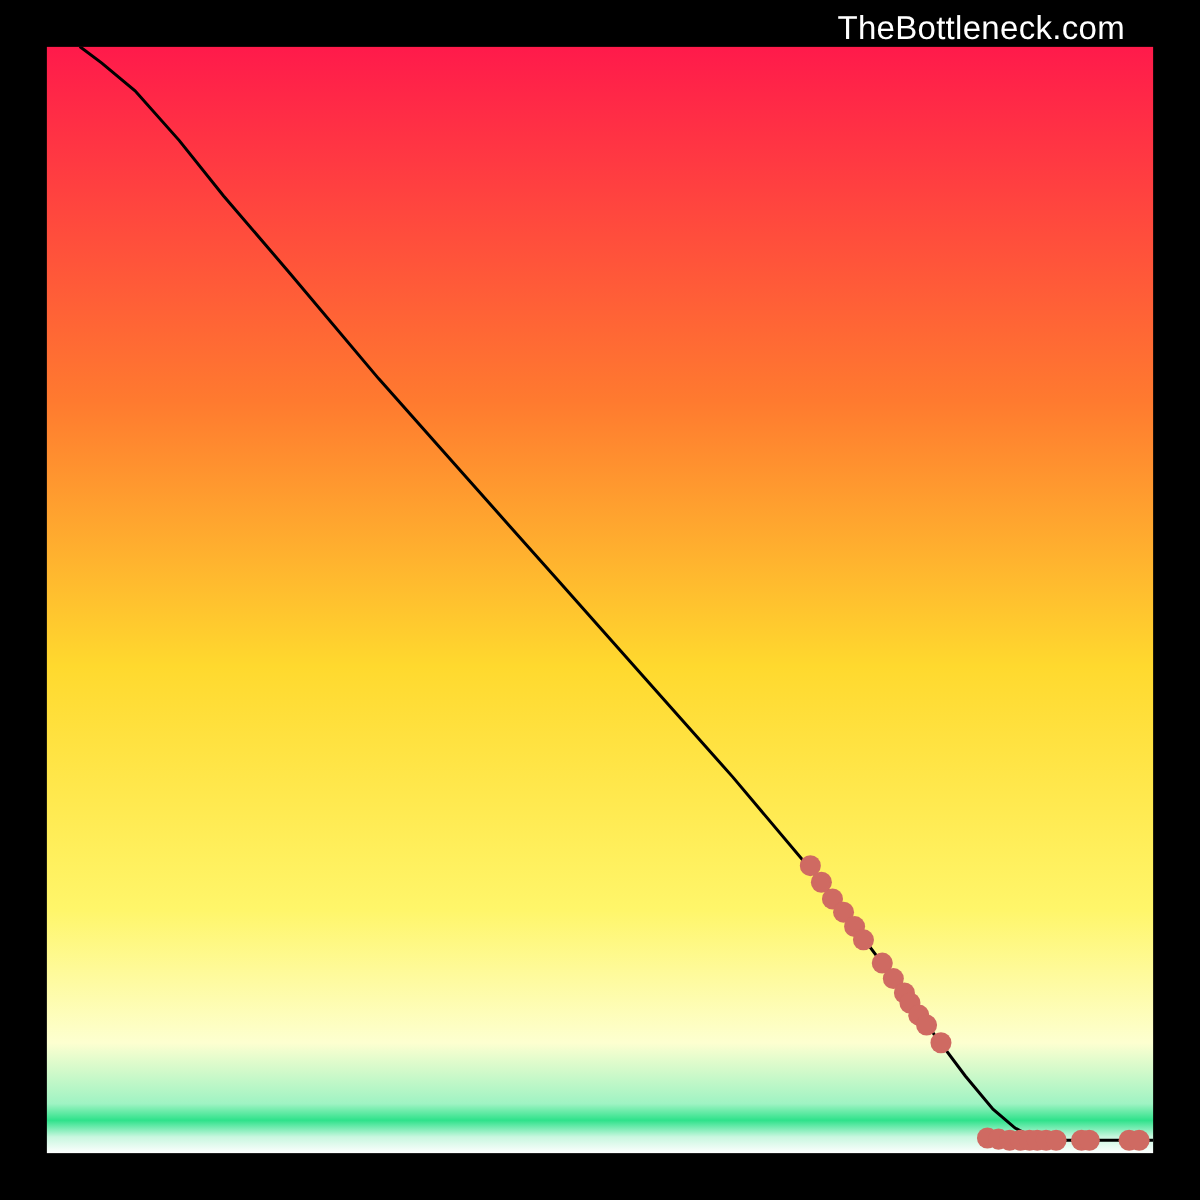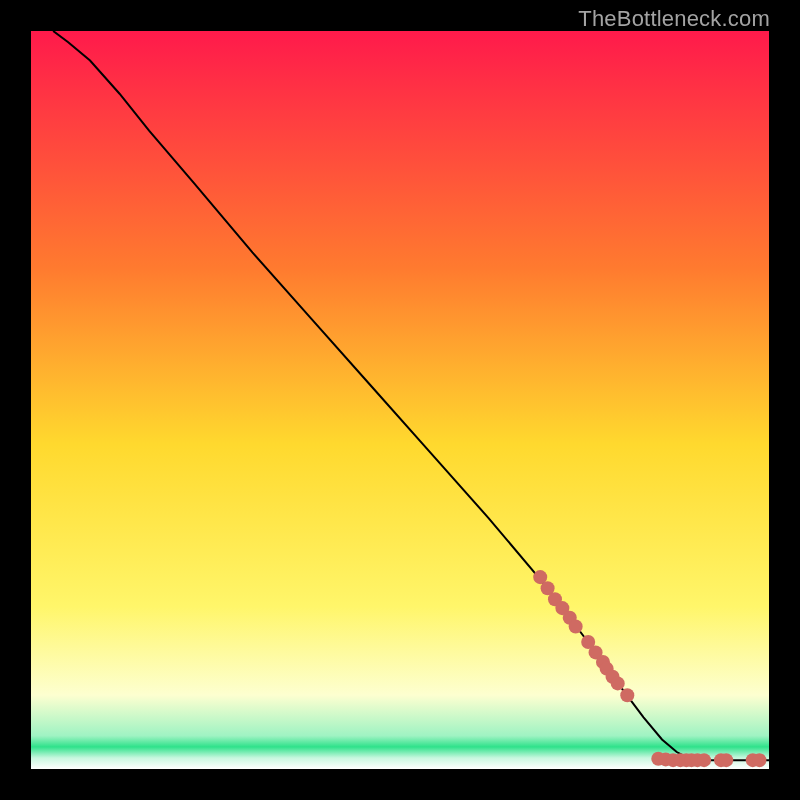--- a/index.html
+++ b/index.html
@@ -24,22 +24,22 @@
     width: 738px;
     height: 738px;
     overflow: hidden;
   }
   .plot svg {
     display: block;
   }
   .attribution {
     position: absolute;
     top: 6px;
-    right: 30px;
-    color: #a3a3a3;
+    right: 50px;
+    color: #ffffff;
     font-size: 22px;
     font-weight: 500;
     letter-spacing: 0.2px;
     user-select: none;
   }
 </style>
 </head>
 <body>
 
 <div class="stage">

